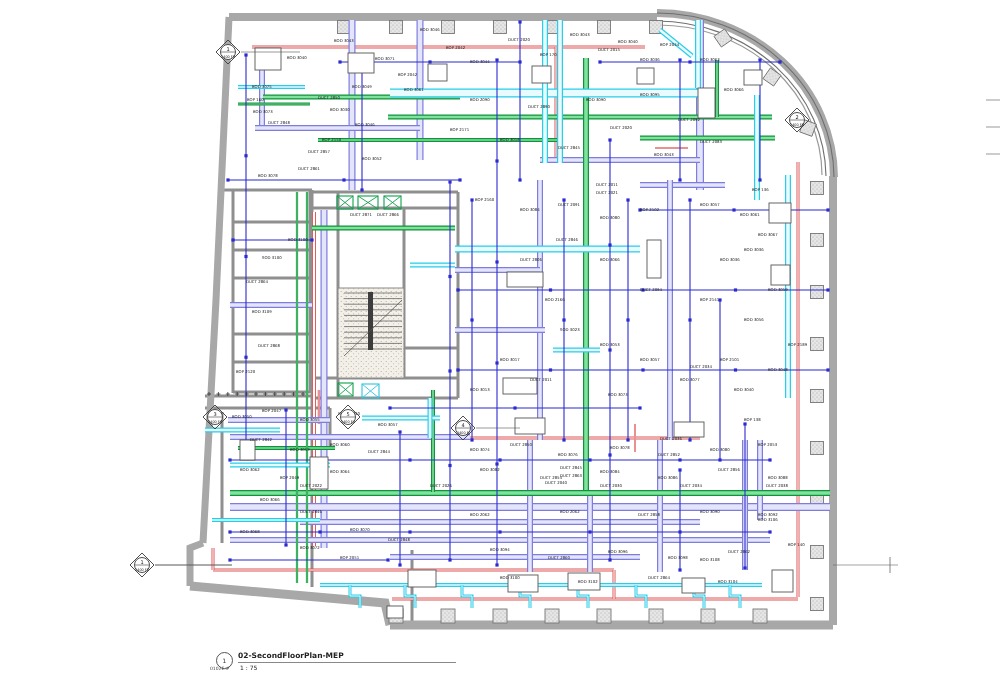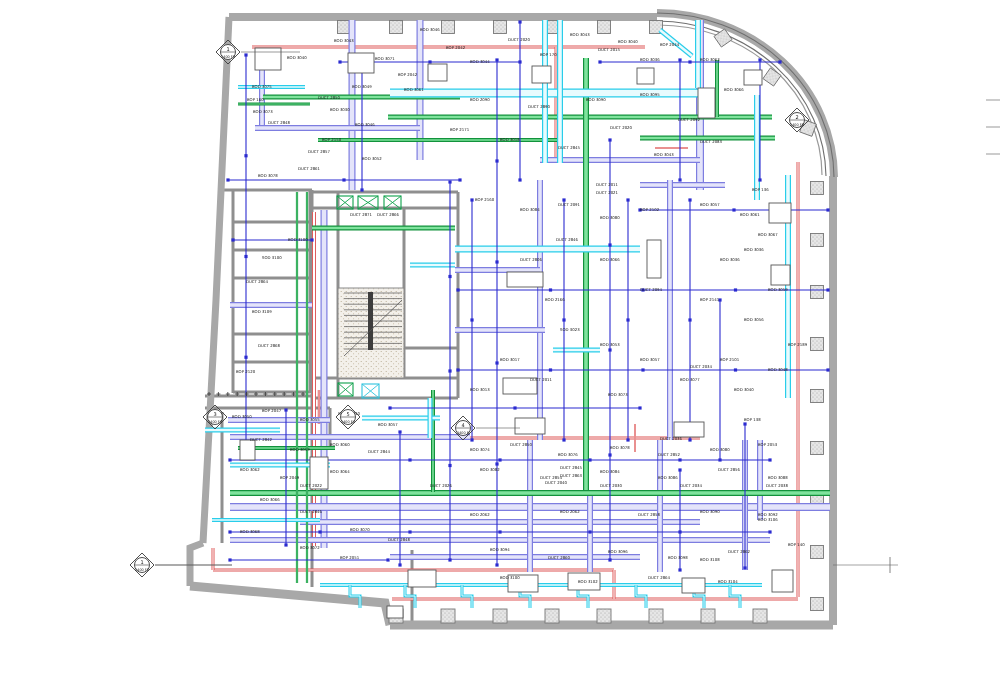--- a/index.html
+++ b/index.html
@@ -611,13 +611,21 @@
         <line x1="208" y1="417" x2="222" y2="417" stroke="#3a3a3a" stroke-width="0.6"></line>
         <text x="215" y="415.5" font-size="5" fill="#222" text-anchor="middle">3</text>
         <text x="215" y="422.5" font-size="3.4" fill="#222" text-anchor="middle">2400 FS</text>
         <polygon points="348,405 360,417 348,429 336,417" fill="none" stroke="#3a3a3a" stroke-width="0.9"></polygon>
         <circle cx="348" cy="417" r="7.5" fill="#fff" stroke="#3a3a3a" stroke-width="0.9"></circle>
         <line x1="341" y1="417" x2="355" y2="417" stroke="#3a3a3a" stroke-width="0.6"></line>
         <text x="348" y="415.5" font-size="5" fill="#222" text-anchor="middle">5</text>
         <text x="348" y="422.5" font-size="3.4" fill="#222" text-anchor="middle">2400 ES</text>
       </svg></div>
 
+  <div class="titleblock">
+    <div class="tb-circle">
+      <span>1</span>
+    </div>
+    <div class="tb-ref">0102E.#</div>
+    <div class="tb-title">02-SecondFloorPlan-MEP</div>
+    <div class="tb-scale">1 : 75</div>
+  </div>
 </div>
 
 </body></html>

